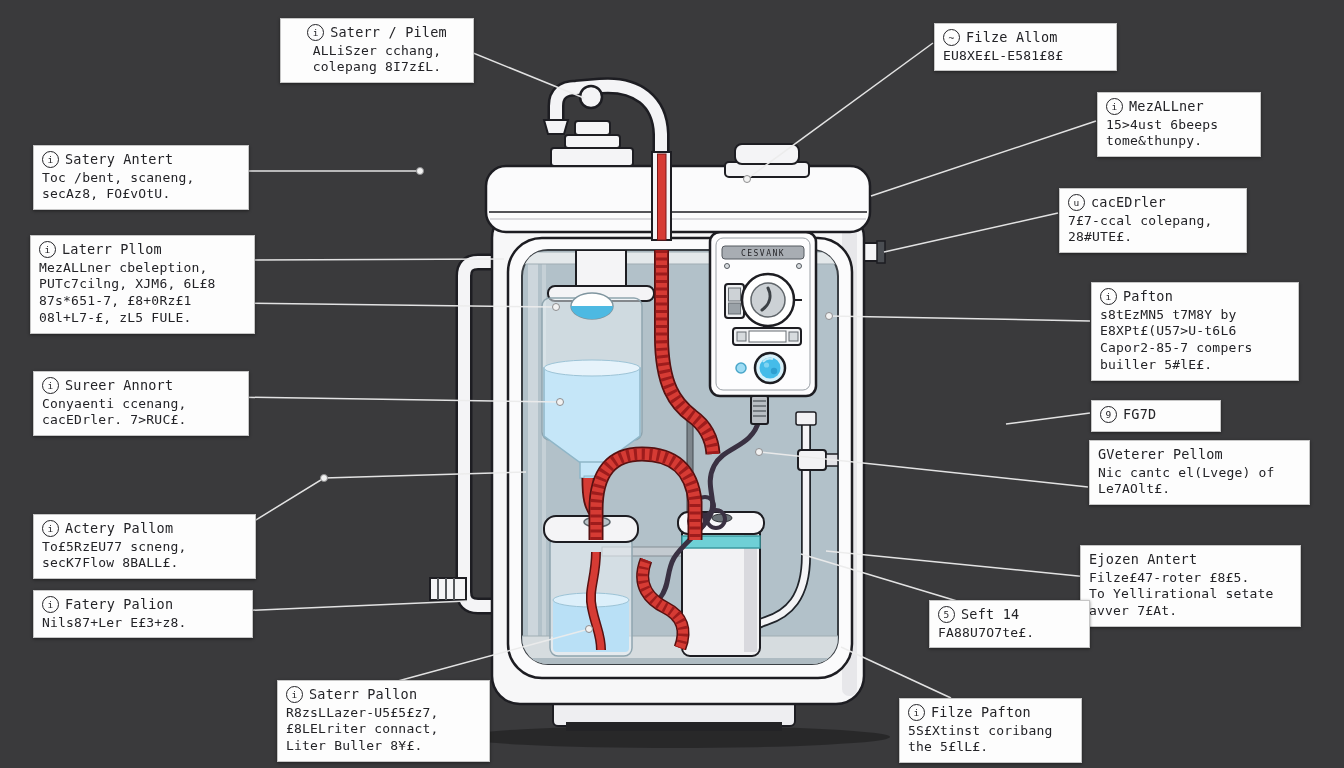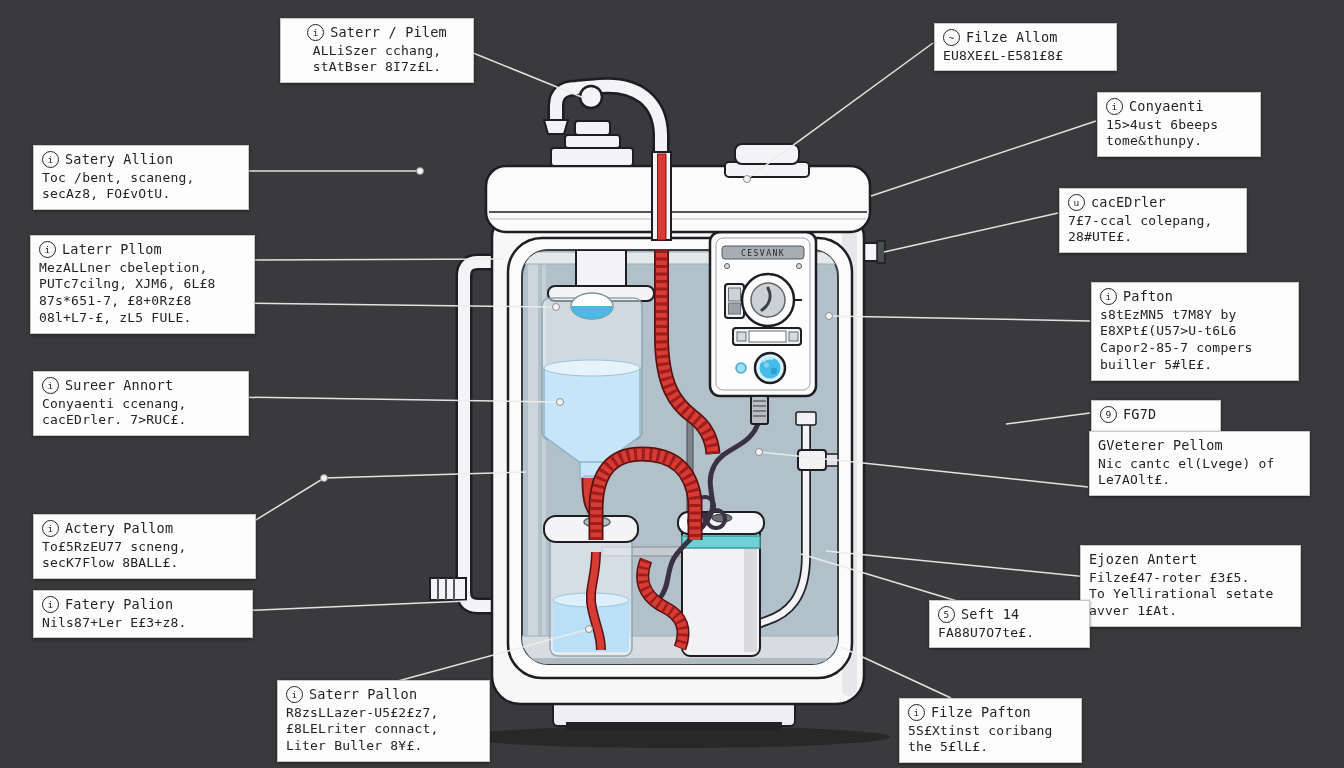--- a/index.html
+++ b/index.html
@@ -242,40 +242,40 @@
     <circle cx="759" cy="452" r="3.5"></circle>
   </g>
 </svg>
 
 <div class="label center" style="left:280px;top:18px;width:176px">
   <div class="lt">
       <span class="badge">i</span>
       <span>Saterr / Pilem</span>
     </div>
   <div class="ll">ALLiSzer cchang,</div>
-  <div class="ll">stAtBser 8I7z£L.</div>
+  <div class="ll">colepang 8I7z£L.</div>
 </div>
 
 <div class="label" style="left:33px;top:145px;width:198px">
   <div class="lt">
       <span class="badge">i</span>
-      <span>Satery Allion</span>
+      <span>Satery Antert</span>
     </div>
   <div class="ll">Toc /bent, scaneng,</div>
   <div class="ll">secAz8, FO£vOtU.</div>
 </div>
 
 <div class="label" style="left:30px;top:235px;width:207px">
   <div class="lt">
       <span class="badge">i</span>
       <span>Laterr Pllom</span>
     </div>
   <div class="ll">MezALLner cbeleption,</div>
   <div class="ll">PUTc7cilng, XJM6, 6L£8</div>
-  <div class="ll">87s*651-7, £8+0Rz£8</div>
+  <div class="ll">87s*651-7, £8+0Rz£1</div>
   <div class="ll">08l+L7-£, zL5 FULE.</div>
 </div>
 
 <div class="label" style="left:33px;top:371px;width:198px">
   <div class="lt">
       <span class="badge">i</span>
       <span>Sureer Annort</span>
     </div>
   <div class="ll">Conyaenti ccenang,</div>
   <div class="ll">cacEDrler. 7&gt;RUC£.</div>
@@ -296,37 +296,37 @@
       <span>Fatery Palion</span>
     </div>
   <div class="ll">Nils87+Ler E£3+z8.</div>
 </div>
 
 <div class="label" style="left:277px;top:680px;width:195px">
   <div class="lt">
       <span class="badge">i</span>
       <span>Saterr Pallon</span>
     </div>
-  <div class="ll">R8zsLLazer-U5£2£z7,</div>
+  <div class="ll">R8zsLLazer-U5£5£z7,</div>
   <div class="ll">£8LELriter connact,</div>
   <div class="ll">Liter Buller 8¥£.</div>
 </div>
 
 <div class="label" style="left:934px;top:23px;width:165px">
   <div class="lt">
       <span class="badge">~</span>
       <span>Filze Allom</span>
     </div>
   <div class="ll">EU8XE£L-E581£8£</div>
 </div>
 
 <div class="label" style="left:1097px;top:92px;width:146px">
   <div class="lt">
       <span class="badge">i</span>
-      <span>Conyaenti</span>
+      <span>MezALLner</span>
     </div>
   <div class="ll">15&gt;4ust 6beeps</div>
   <div class="ll">tome&amp;thunpy.</div>
 </div>
 
 <div class="label" style="left:1059px;top:188px;width:170px">
   <div class="lt">
       <span class="badge">u</span>
       <span>cacEDrler</span>
     </div>
@@ -345,35 +345,35 @@
   <div class="ll">builler 5#lE£.</div>
 </div>
 
 <div class="label" style="left:1091px;top:400px;width:112px">
   <div class="lt">
       <span class="badge">9</span>
       <span>FG7D</span>
     </div>
 </div>
 
-<div class="label" style="left:1089px;top:431px;width:203px">
+<div class="label" style="left:1089px;top:440px;width:203px">
   <div class="lt">
       <span>GVeterer Pellom</span>
     </div>
   <div class="ll">Nic cantc el(Lvege) of</div>
   <div class="ll">Le7AOlt£.</div>
 </div>
 
 <div class="label" style="left:1080px;top:545px;width:203px">
   <div class="lt">
       <span>Ejozen Antert</span>
     </div>
-  <div class="ll">Filze£47-roter £3£5.</div>
+  <div class="ll">Filze£47-roter £8£5.</div>
   <div class="ll">To Yellirational setate</div>
-  <div class="ll">avver 1£At.</div>
+  <div class="ll">avver 7£At.</div>
 </div>
 
 <div class="label" style="left:929px;top:600px;width:143px">
   <div class="lt">
       <span class="badge">5</span>
       <span>Seft 14</span>
     </div>
   <div class="ll">FA88U7O7te£.</div>
 </div>
 

